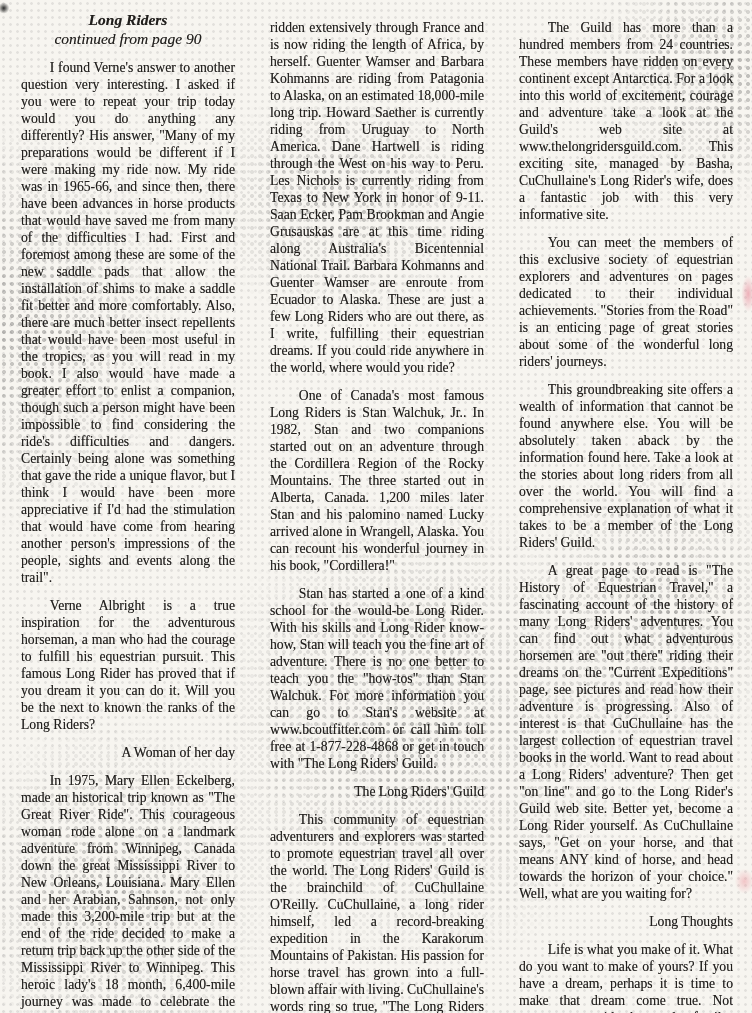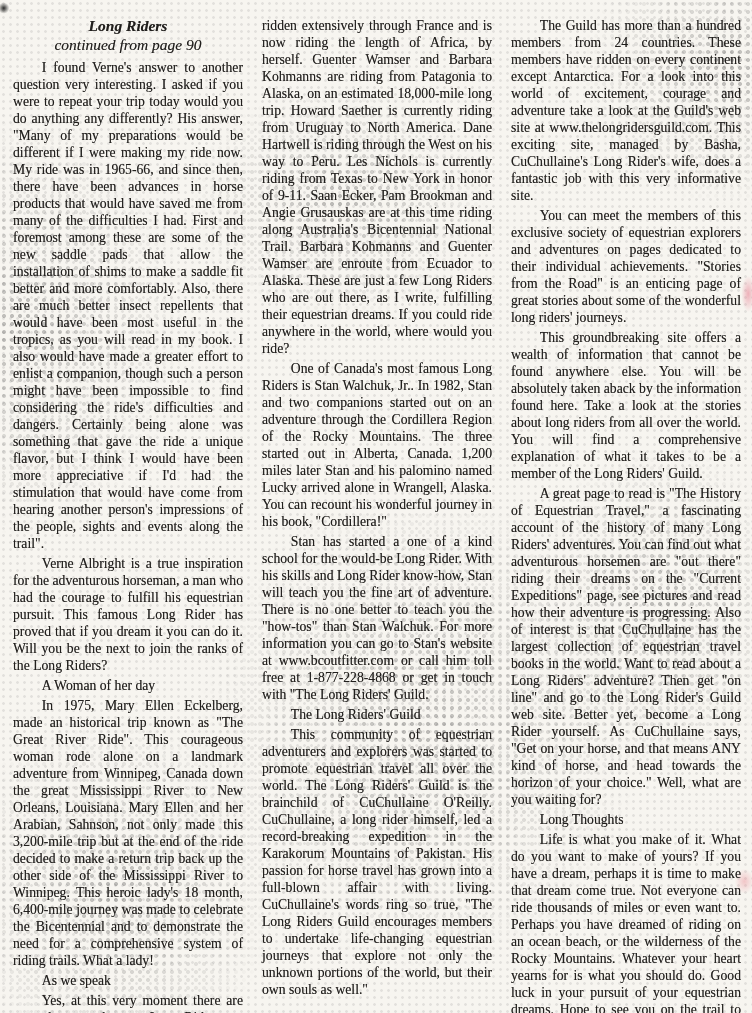--- a/index.html
+++ b/index.html
@@ -40,54 +40,54 @@
   .pink-smudges{
     position:absolute;inset:0;pointer-events:none;
     background:
       radial-gradient(10px 26px at 99.5% 29%, rgba(230,120,140,.55), transparent 70%),
       radial-gradient(14px 18px at 99% 87%, rgba(235,140,150,.45), transparent 70%),
       radial-gradient(8px 8px at 0.5% 0.8%, rgba(20,20,20,.9), transparent 70%);
   }
   .content{
     position:absolute;inset:0;
     display:flex;
-    padding:14px 9px 0 10px;
+    padding:8px 9px 0 10px;
     gap:13px;
     box-sizing:border-box;
   }
   .col{
     width:236px;flex:0 0 236px;
     font-size:13.7px;line-height:17px;
     color:#211f1d;
     text-shadow:0 0 .45px rgba(40,38,36,.55);
   }
-  .col p{margin:3px;text-align:justify;text-indent:2.1em;}
+  .col p{margin:11px;text-align:justify;text-indent:2.1em;}
   .col p.cont{text-indent:0;}
-  .col p.subhead{text-align:left;}
+  .col p.subhead{text-align:right;}
   .article-header{text-align:center;font-style:italic;font-weight:bold;font-size:15.5px;line-height:19px;margin:2px 0 5px 0;}
   .article-header .subtitle{display:block;font-weight:normal;}
   .end-mark{text-align:right;margin-top:-17px;padding-right:6px;}
   .end-mark svg{vertical-align:baseline;}
 </style>
 </head>
 <body>
 
 <div class="page">
   <div class="noise-strong"></div>
   <div class="pink-smudges"></div>
 
   <div class="content">
 
     <div class="col">
       <div class="article-header">
         <span>Long Riders</span>
         <span class="subtitle">continued from page 90</span>
       </div>
       <p>I found Verne's answer to another question very interesting.  I asked if you were to repeat your trip today would you do anything any differently? His answer, "Many of my preparations would be different if I were making my ride now. My ride was in 1965-66, and since then, there have been advances in horse products that would have saved me from many of the difficulties I had. First and foremost among these are some of the new saddle pads that allow the installation of shims to make a saddle fit better and more comfortably. Also, there are much better insect repellents that would have been most useful in the tropics, as you will read in my book. I also would have made a greater effort to enlist a companion, though such a person might have been impossible to find considering the ride's difficulties and dangers. Certainly being alone was something that gave the ride a unique flavor, but I think I would have been more appreciative if I'd had the stimulation that would have come from hearing another person's impressions of the people, sights and events along the trail".</p>
-      <p>Verne Albright is a true inspiration for the adventurous horseman, a man who had the courage to fulfill his equestrian pursuit.  This famous Long Rider has proved that if you dream it you can do it.  Will you be the next to join the ranks of the Long Riders?</p>
+      <p>Verne Albright is a true inspiration for the adventurous horseman, a man who had the courage to fulfill his equestrian pursuit.  This famous Long Rider has proved that if you dream it you can do it.  Will you be the next to known the ranks of the Long Riders?</p>
       <p class="subhead">A Woman of her day</p>
       <p>In 1975, Mary Ellen Eckelberg, made an historical trip known as "The Great River Ride".  This courageous woman rode alone on a landmark adventure from Winnipeg, Canada down the great Mississippi River to New Orleans, Louisiana.  Mary Ellen and her Arabian, Sahnson, not only made this 3,200-mile trip but at the end of the ride decided to make a return trip back up the other side of the Mississippi River to Winnipeg. This heroic lady's 18 month, 6,400-mile journey was made to celebrate the Bicentennial and to demonstrate the need for a comprehensive system of riding trails.  What a lady!</p>
       <p class="subhead">As we speak</p>
       <p>Yes, at this very moment there are several new and repeat Long Riders out on the trail to adventure.  Such current exploits include Laura Bougault, who has</p>
     </div>
 
     <div class="col">
       <p class="cont">ridden extensively through France and is now riding the length of Africa, by herself.  Guenter Wamser and Barbara Kohmanns are riding from Patagonia to Alaska, on an estimated 18,000-mile long trip. Howard Saether is currently riding from Uruguay to North America. Dane Hartwell is riding through the West on his way to Peru.  Les Nichols is currently riding from Texas to New York in honor of 9-11.  Saan Ecker, Pam Brookman and Angie Grusauskas are at this time riding along Australia's Bicentennial National Trail.  Barbara Kohmanns and Guenter Wamser are enroute from Ecuador to Alaska.  These are just a few Long Riders who are out there, as I write, fulfilling their equestrian dreams.  If you could ride anywhere in the world, where would you ride?</p>
       <p>One of Canada's most famous Long Riders is Stan Walchuk, Jr..  In 1982, Stan and two companions started out on an adventure through the Cordillera Region of the Rocky Mountains. The three started out in Alberta, Canada.  1,200 miles later Stan and his palomino named Lucky arrived alone in Wrangell, Alaska. You can recount his wonderful journey in his book, "Cordillera!"</p>
       <p>Stan has started a one of a kind school for the would-be Long Rider. With his skills and Long Rider know-how, Stan will teach you the fine art of adventure.  There is no one better to teach you the "how-tos" than Stan Walchuk. For more information you can go to Stan's website at www.bcoutfitter.com or call him toll free at 1-877-228-4868 or get in touch with "The Long Riders' Guild.</p>

